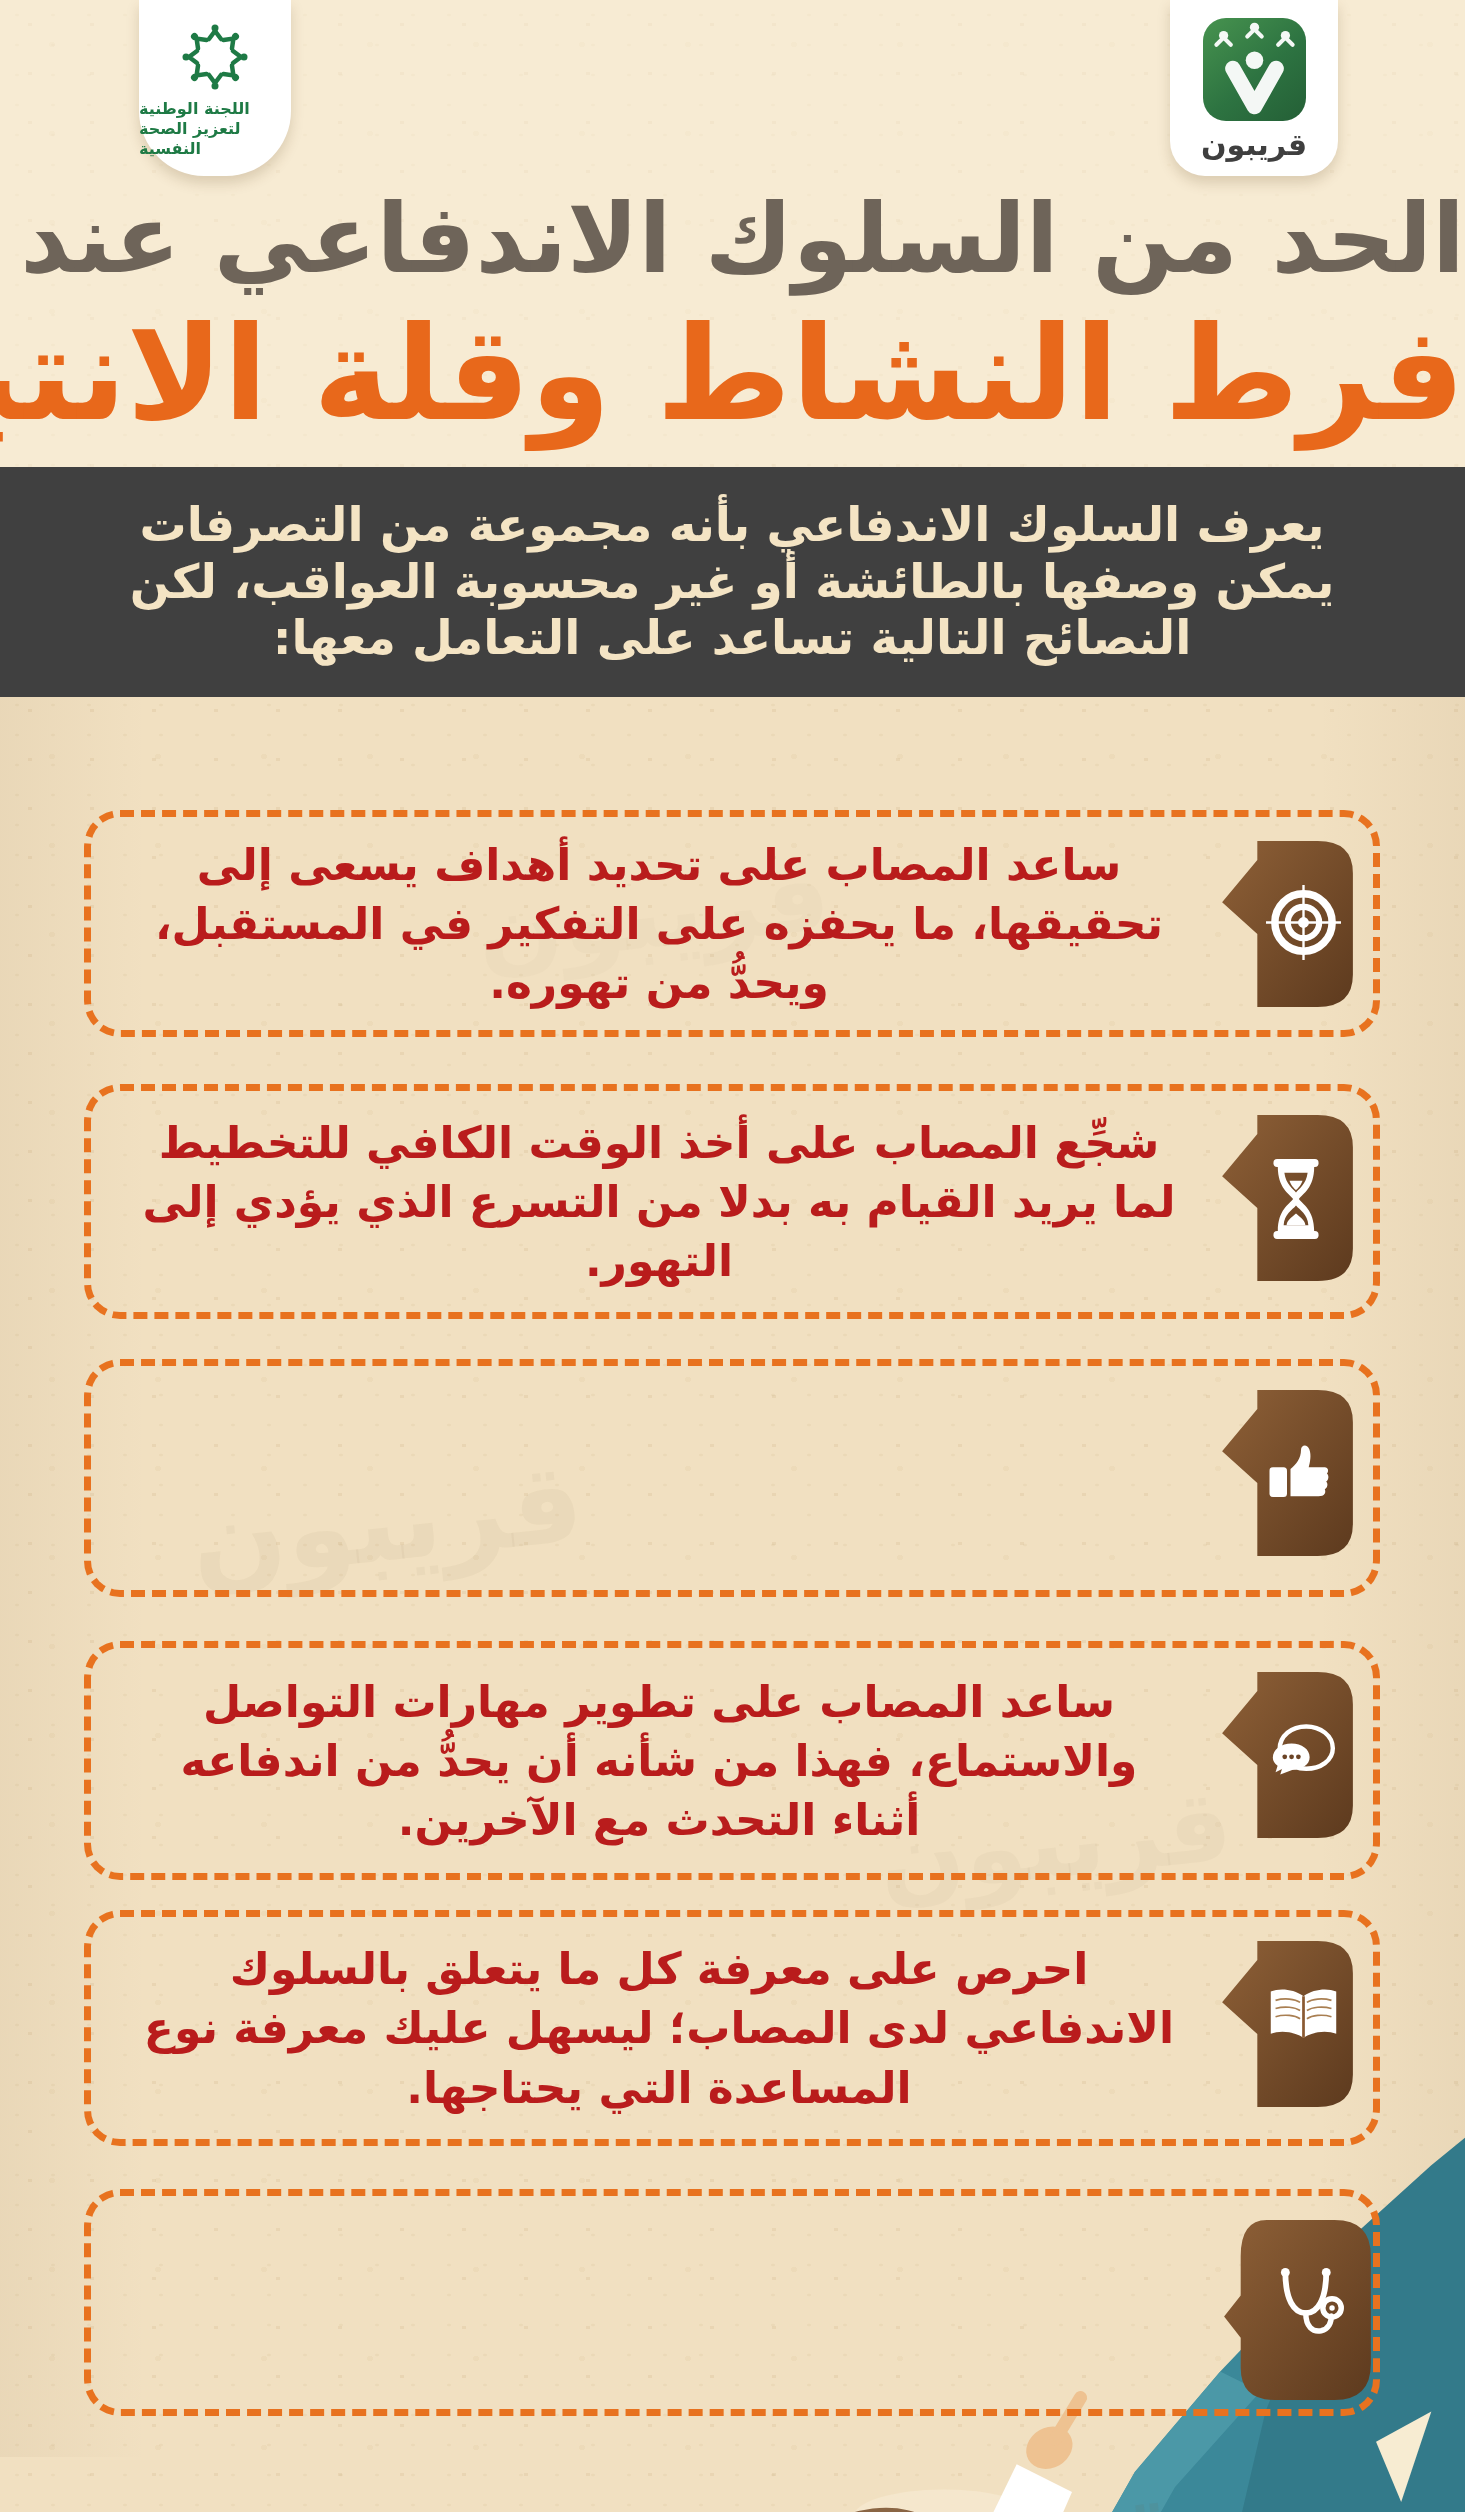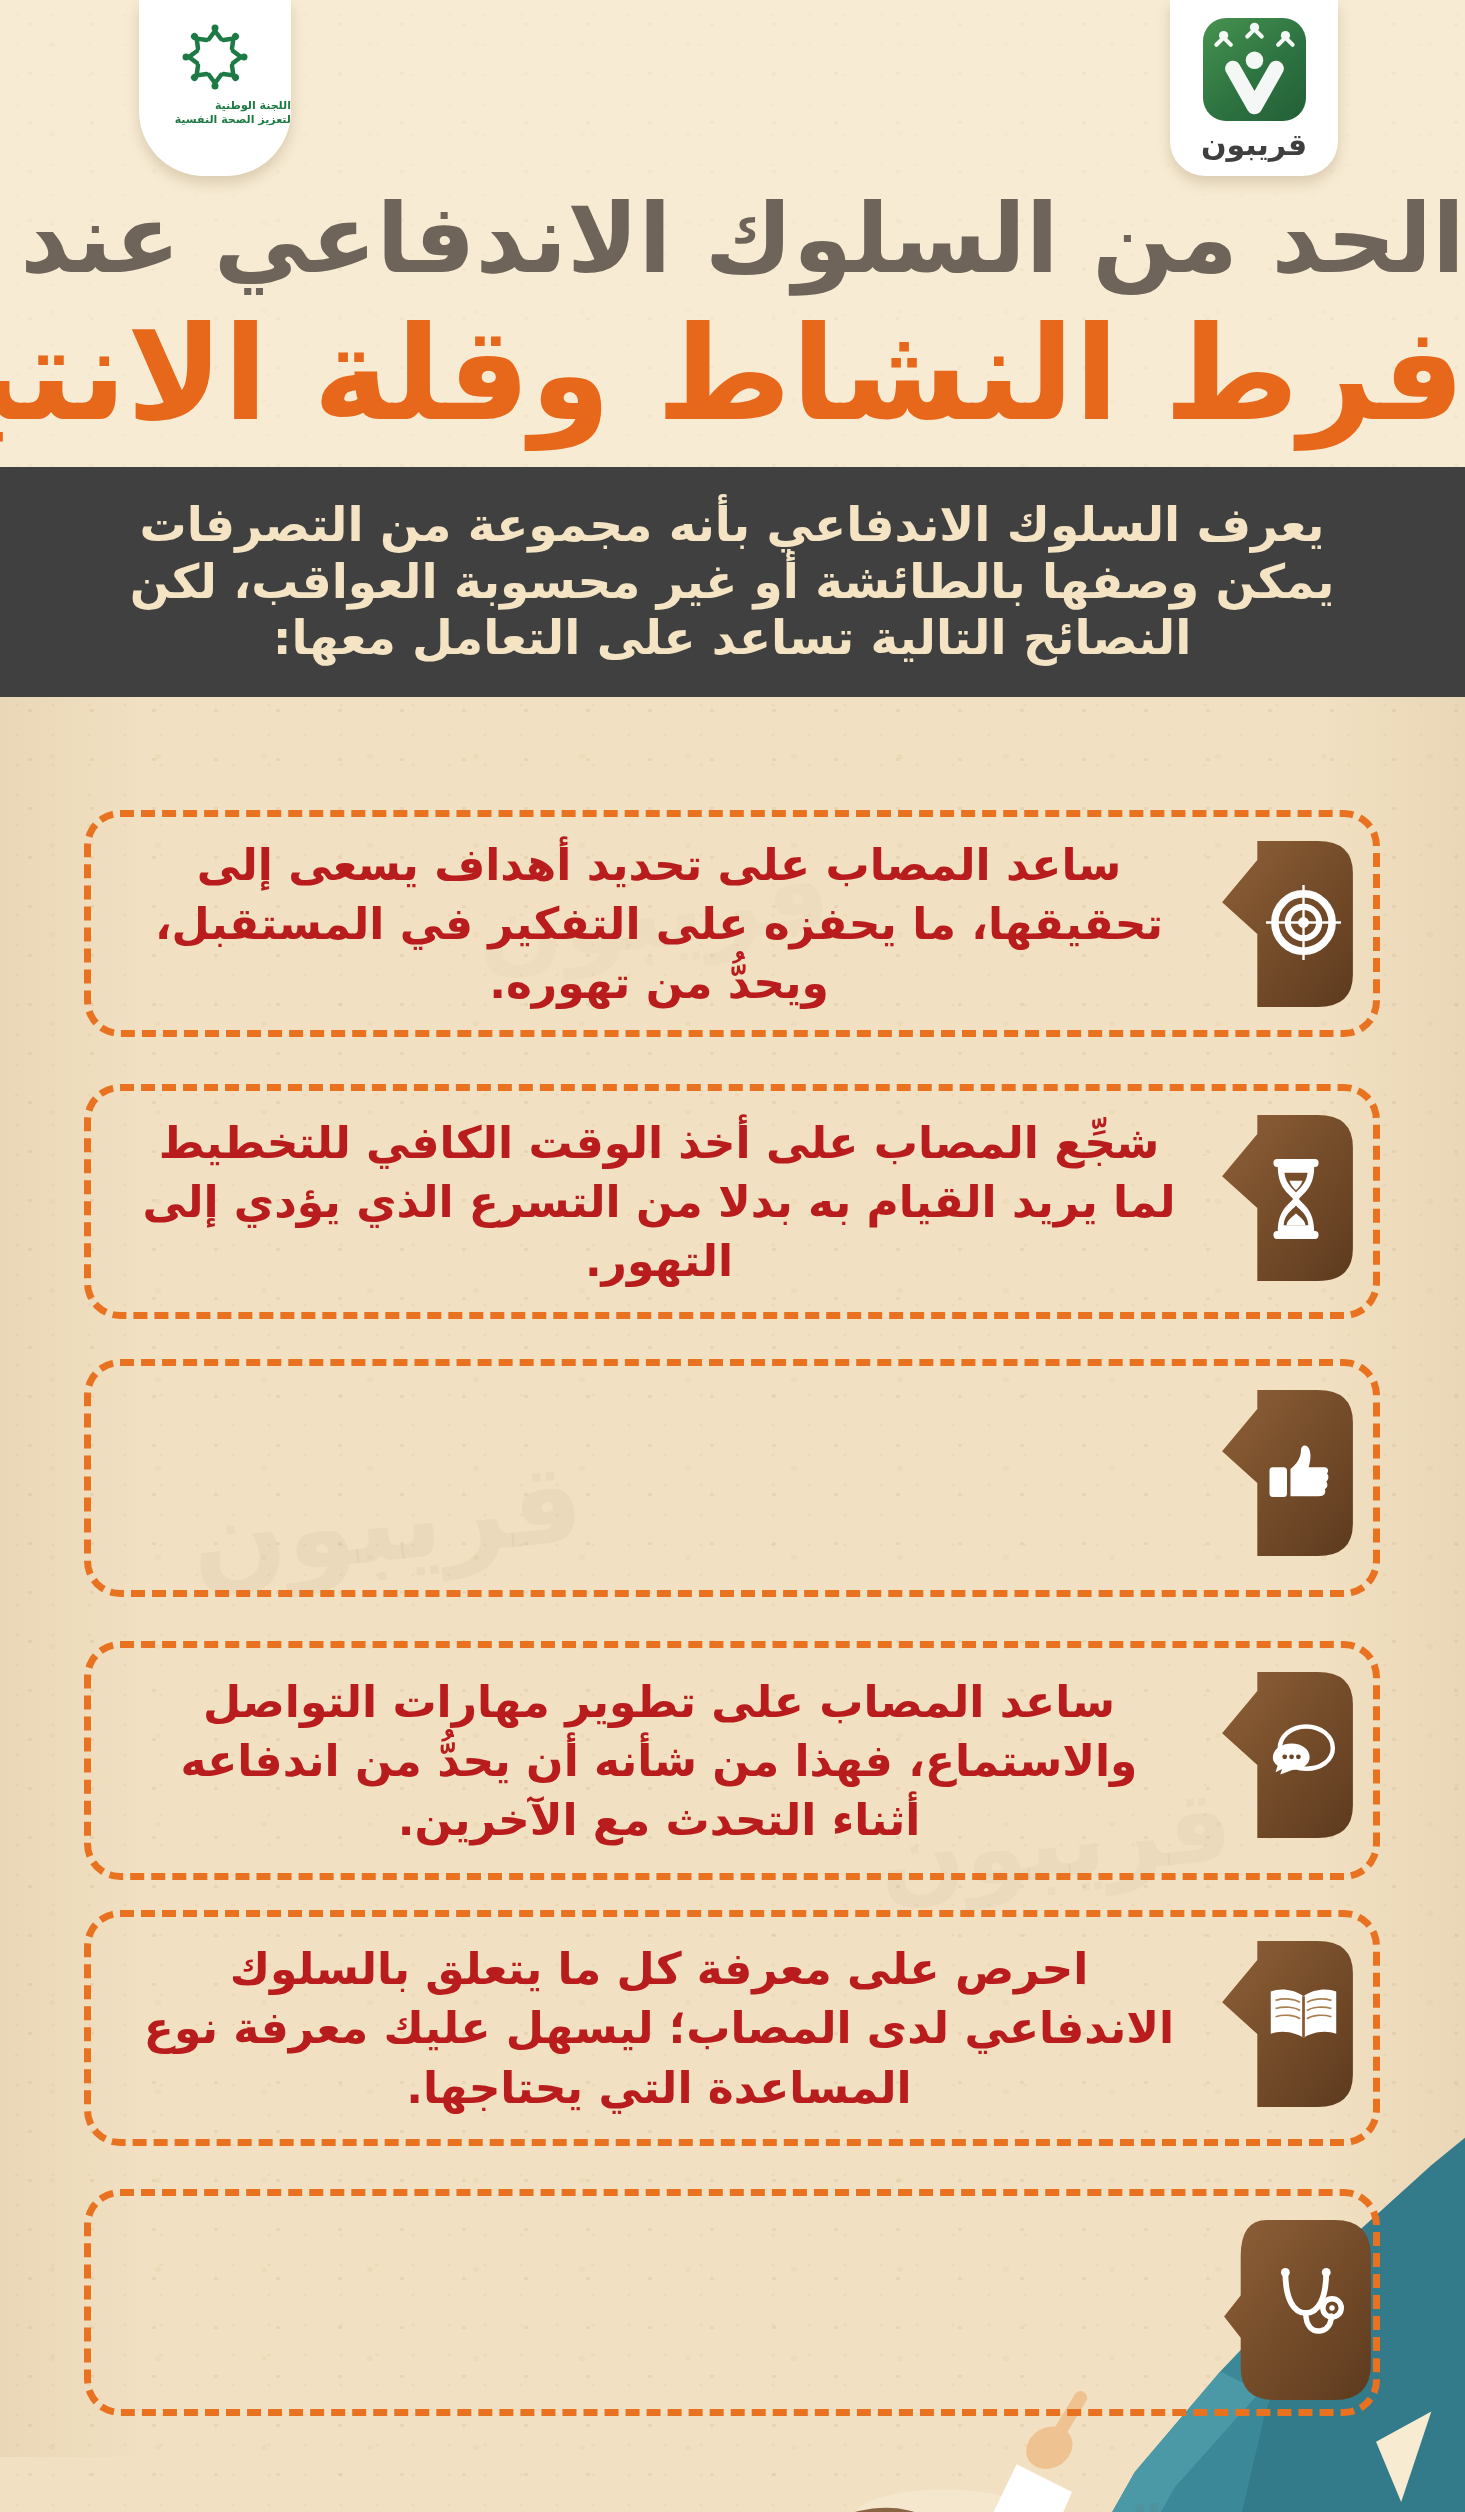--- a/index.html
+++ b/index.html
@@ -20,22 +20,22 @@
     opacity:.7;
   }
   .top-sky{position:absolute;left:0;top:0;width:100%;height:467px;background:rgba(255,249,233,.45);}
   .edge-shade{position:absolute;left:0;top:467px;width:100%;height:1990px;pointer-events:none;
     background:linear-gradient(90deg,rgba(130,100,60,.07),transparent 10%,transparent 90%,rgba(130,100,60,.07));}
 
   
   .badge{position:absolute;top:0;background:#fff;box-shadow:0 7px 13px rgba(90,60,20,.18);}
   .badge-left{left:140px;width:152px;height:176px;border-radius:0 0 65px 65px;}
   .badge-left .emblem{position:absolute;left:50%;top:17px;transform:translateX(-50%);}
-  .badge-left .org-text{position:absolute;left:0;right:0;top:99px;text-align:right;
-    color:#1e7a45;font-weight:bold;font-size:11px;line-height:1.25;}
+  .badge-left .org-text{position:absolute;left:0;right:0;top:99px;text-align:left;
+    color:#1e7a45;font-weight:bold;font-size:16px;line-height:1.25;}
   .badge-right{left:1171px;width:168px;height:176px;border-radius:0 0 35px 35px;}
   .app-icon{position:absolute;left:33px;top:18px;width:103px;height:103px;border-radius:23px;
     background:linear-gradient(140deg,#47934f 0%,#2d7341 55%,#245f36 100%);}
   .app-name{position:absolute;left:0;right:0;top:127px;text-align:center;color:#3f3f3f;
     font-weight:bold;font-size:30px;}
 
   
   .title1{position:absolute;left:0;right:0;top:187px;text-align:center;white-space:nowrap;
     color:#6e6459;font-weight:bold;font-size:96px;line-height:1.1;}
   .title2{position:absolute;left:0;right:0;top:300px;text-align:center;white-space:nowrap;

